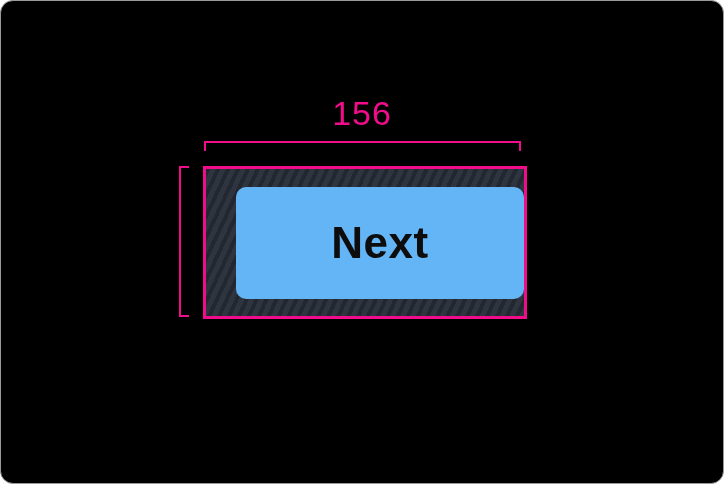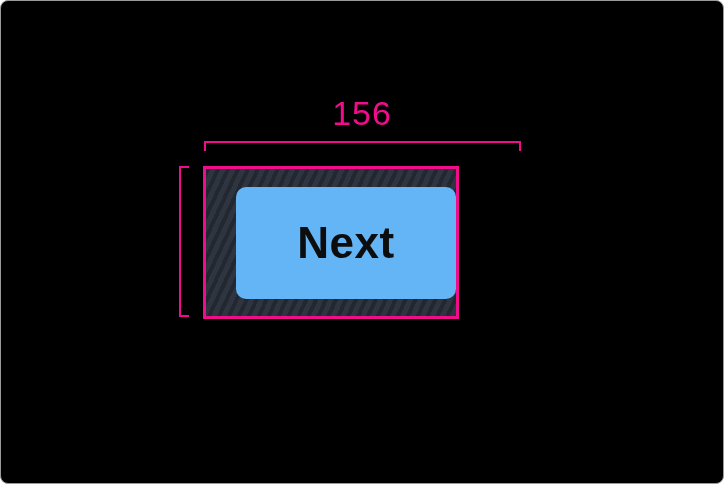--- a/index.html
+++ b/index.html
@@ -9,21 +9,21 @@
     font-family: "Liberation Sans", "DejaVu Sans", sans-serif;
   }
 
   .frame {
     position: relative;
     width: 724px;
     height: 484px;
     box-sizing: border-box;
     background: var(--canvas-bg, #000000);
     border: 1px solid var(--frame-border, #9a9a9a);
-    border-radius: 8px;
+    border-radius: 13px;
     overflow: hidden;
   }
 
   
   .dim-label {
     position: absolute;
     color: var(--accent, #f10c8c);
     font-size: 34px;
     line-height: 34px;
     font-weight: 400;
@@ -64,21 +64,21 @@
     border-left: 2px solid var(--accent, #f10c8c);
     border-top: 2px solid var(--accent, #f10c8c);
     border-bottom: 2px solid var(--accent, #f10c8c);
   }
 
   
   .touch-target {
     position: absolute;
     left: 202px;
     top: 165px;
-    width: 256px;
+    width: 324px;
     height: 153px;
     box-sizing: border-box;
     border: 3px solid var(--accent, #f10c8c);
     background: repeating-linear-gradient(
       115deg,
       var(--hatch-stripe, #23272f) 0px,
       var(--hatch-stripe, #23272f) 4px,
       var(--hatch-bg, #2e3440) 4px,
       var(--hatch-bg, #2e3440) 9px
     );

